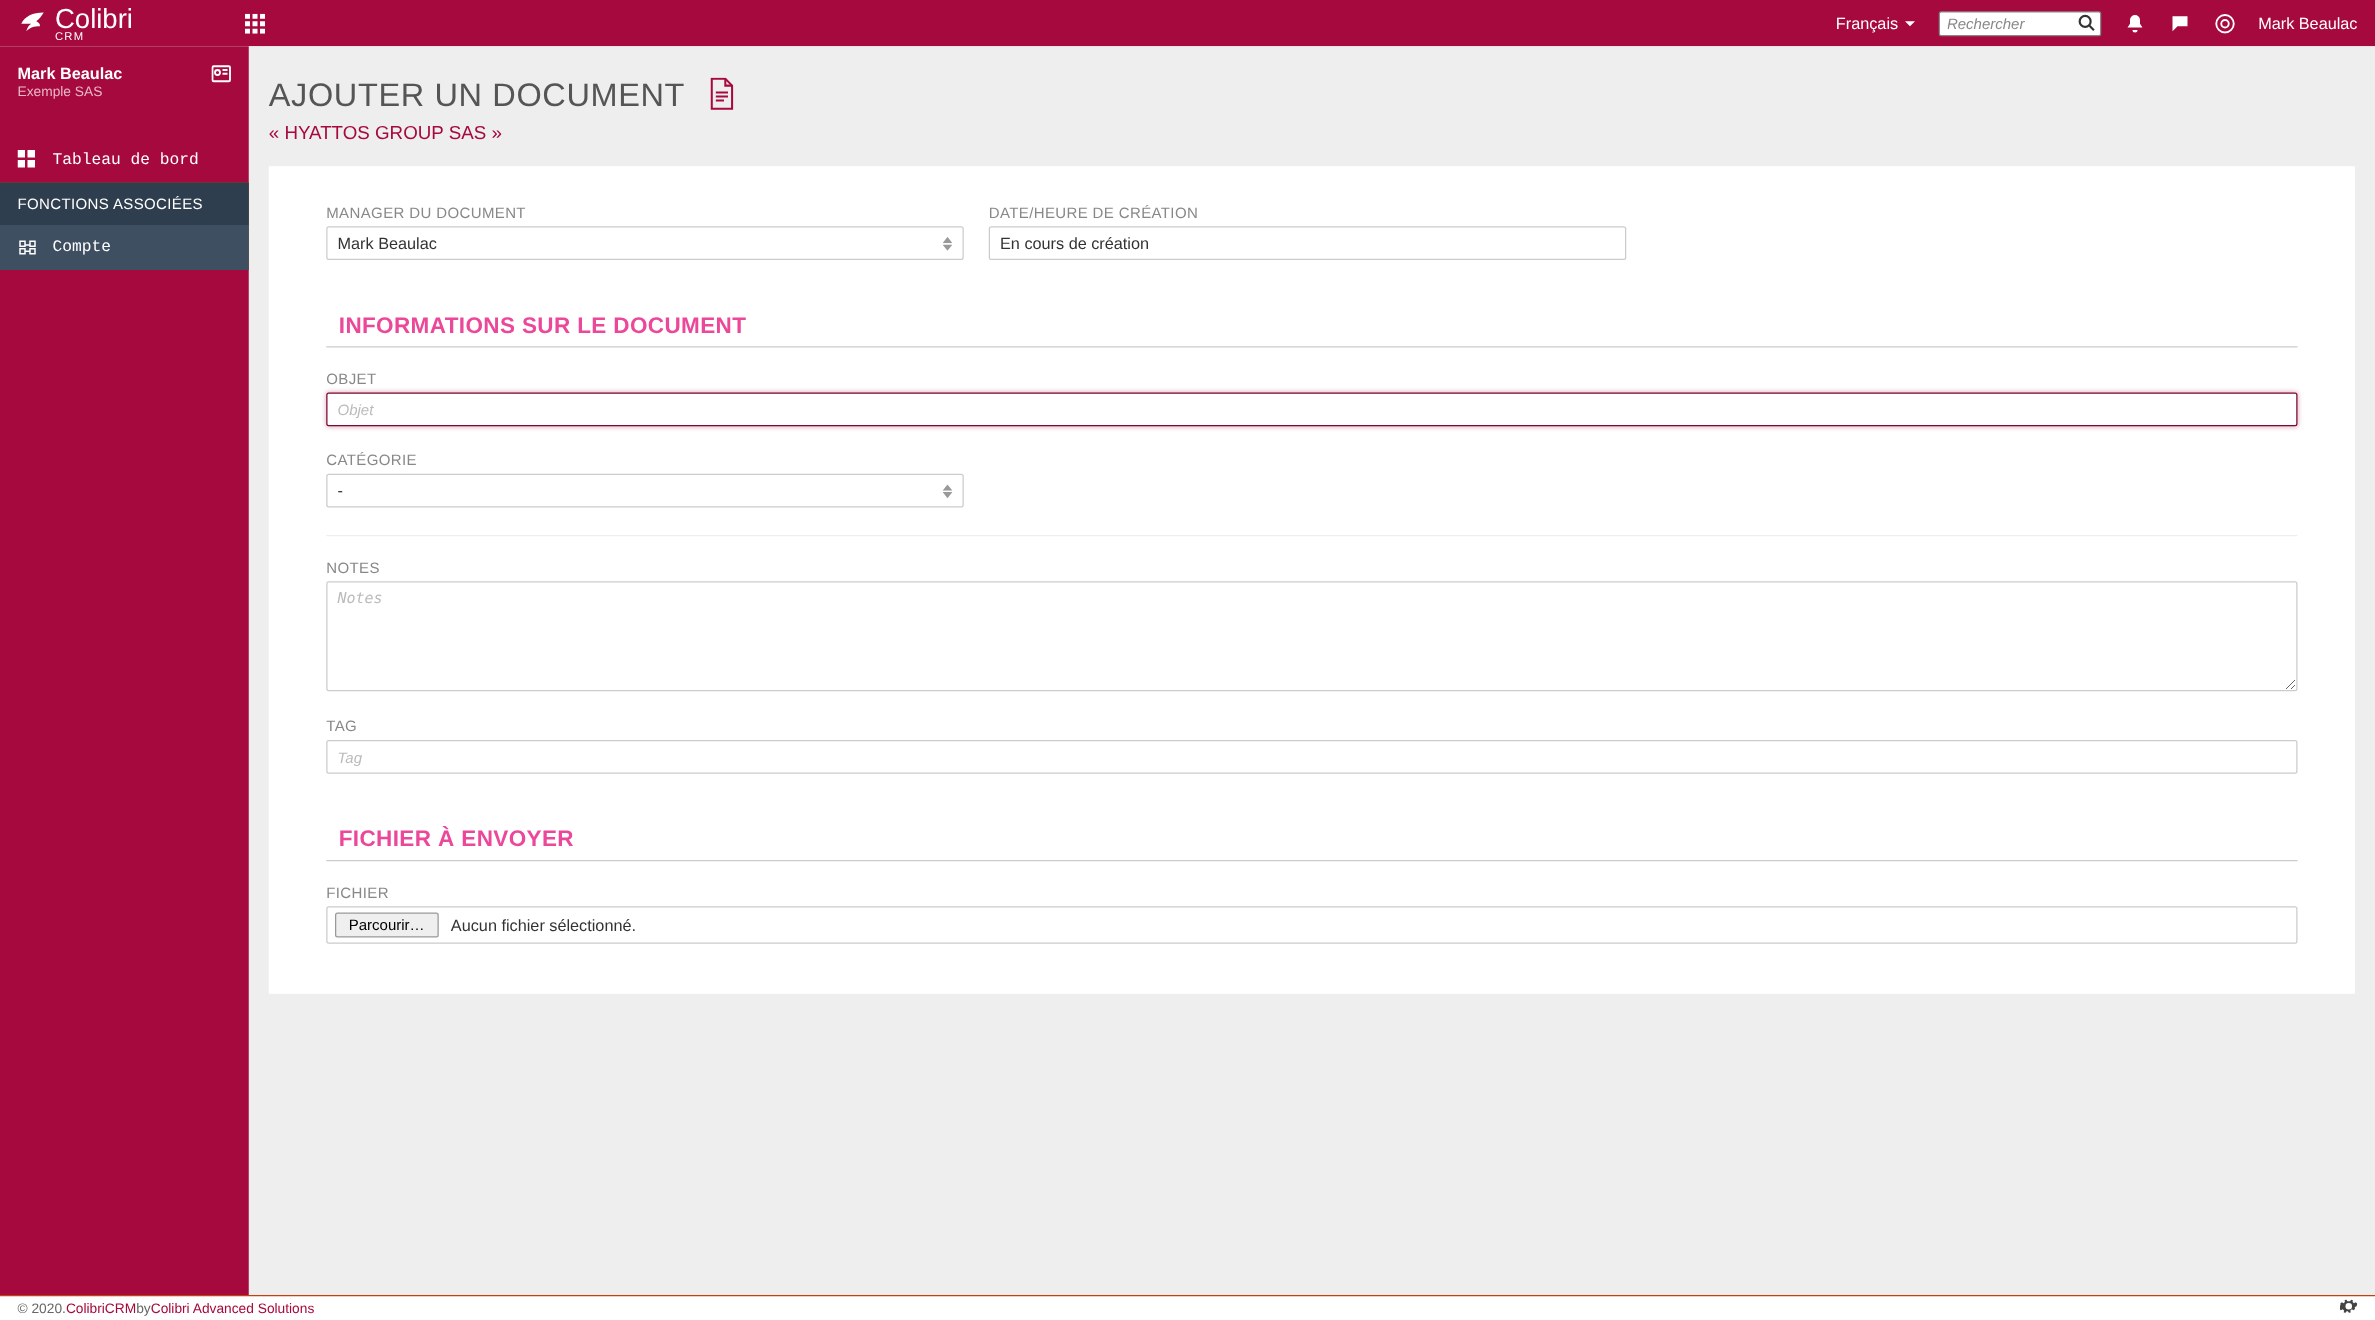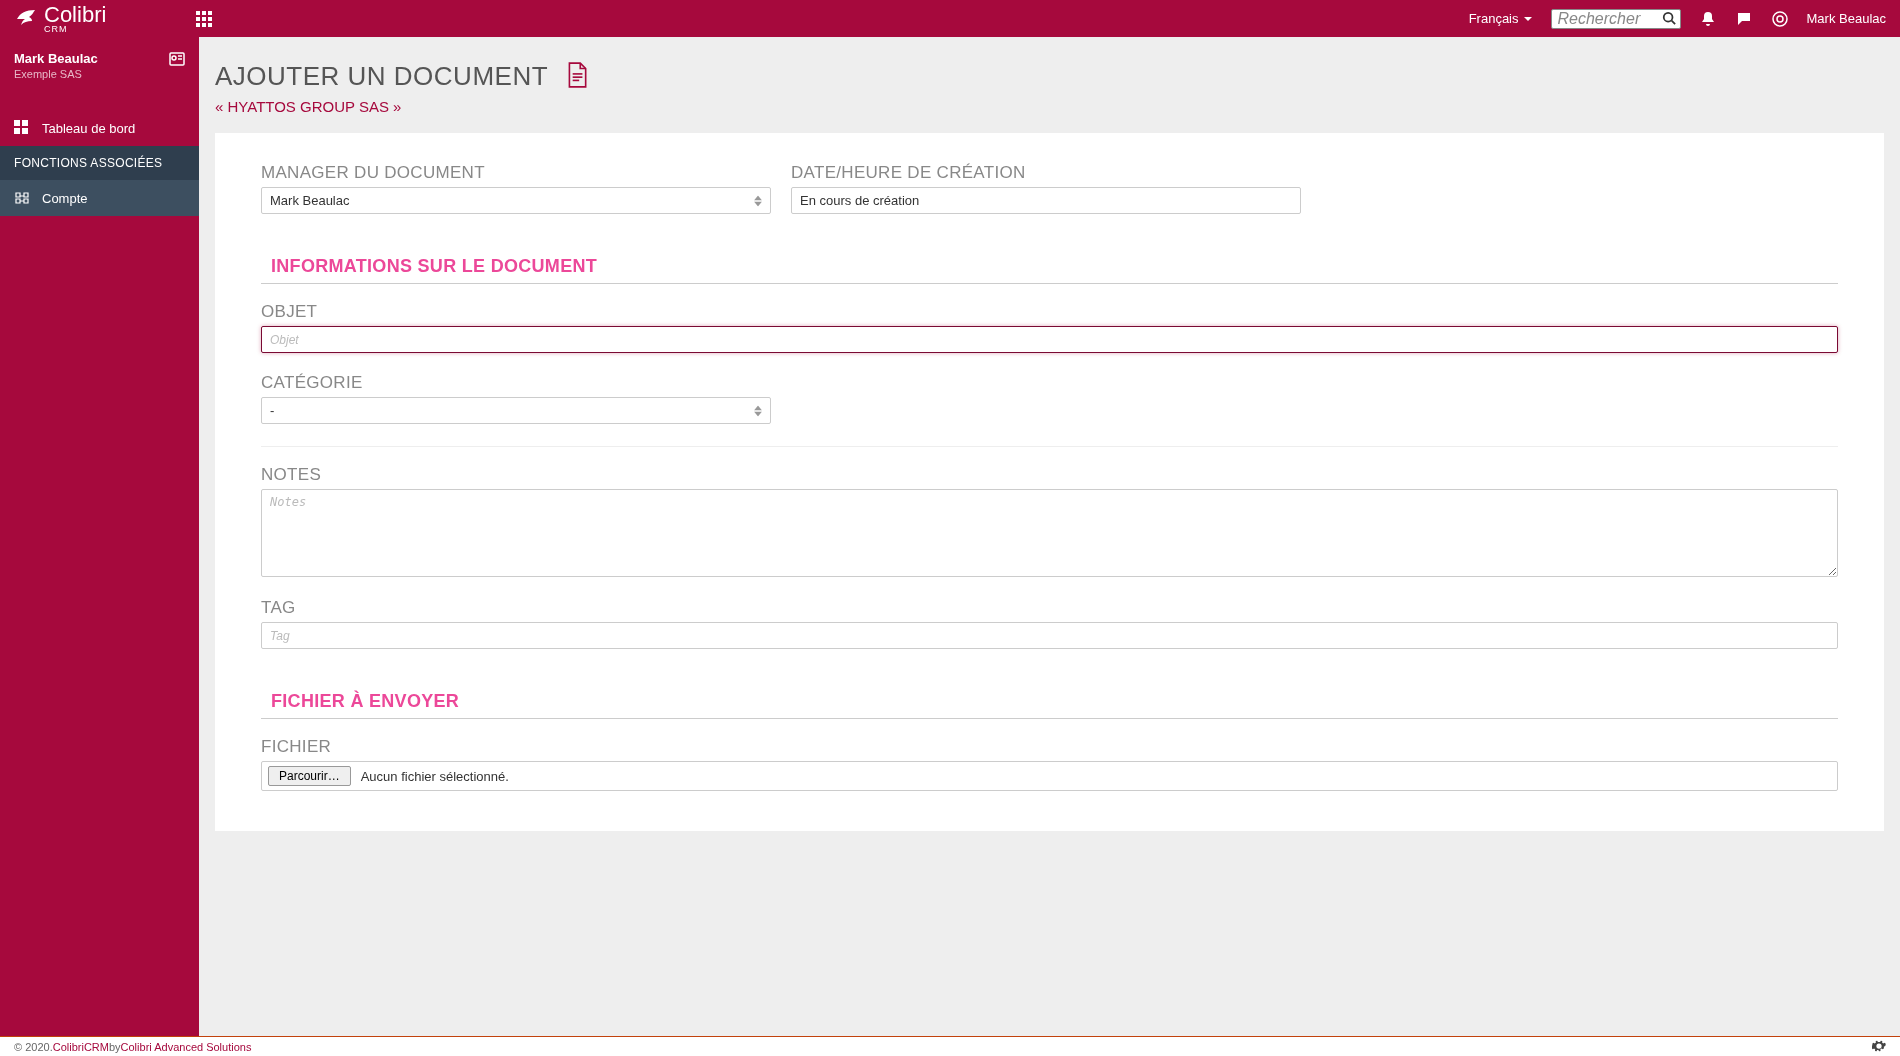--- a/index.html
+++ b/index.html
@@ -11,59 +11,59 @@
 .logo-text { font-size: 22px; font-weight: 300; line-height: 1; }
 .logo-sub { font-size: 9px; letter-spacing: 1px; margin-top: -2px; text-align: left; display:block; }
 .logo svg { width: 24px; height: 24px; }
 .apps-btn { margin-left: 8px; display:flex; align-items:center; justify-content:center; width:24px; height:24px; cursor:pointer; }
 .apps-btn svg { width:16px; height:16px; fill:#fff; }
 
 .topbar-right { margin-left: auto; display: flex; align-items: center; gap: 18px; }
 .lang { font-size: 13px; display:flex; align-items:center; gap:4px; cursor:pointer;text-align:right; }
 .lang svg { width:10px; height:10px; fill:#fff; }
 .search-box { position: relative; }
-.search-box input { width: 130px; height: 20px; border: 1px solid #888; border-radius: 2px; padding: 1px 20px 1px 6px; font-size: 16px; background:#fff; }
+.search-box input { width: 130px; height: 20px; border: 1px solid #888; border-radius: 2px; padding: 1px 20px 1px 6px; font-size: 12px; background:#fff; }
 .search-box input::placeholder { color:#888; font-style: italic; }
 .search-box .sicon { position:absolute; right:3px; top:2px; width:16px; height:16px; }
 .search-box .sicon svg { width:14px; height:14px; stroke:#333; fill:none; stroke-width:2; }
 .top-icon { width:18px; height:18px; display:flex; align-items:center; justify-content:center; cursor:pointer; }
 .top-icon svg { width:16px; height:16px; fill:#fff; }
 .username { font-size: 13px; }
 
 
 .sidebar { position: fixed; left:0; top:37px; bottom:20px; width:199px; background:#a6093d; color:#fff; }
 .user-block { padding: 14px 14px 10px 14px; position:relative; }
 .user-name { font-size: 13px; font-weight: bold; }
 .user-sub { font-size: 11px; color: #e8b8c8; margin-top:2px; }
 .user-block .card-icon { position:absolute; right:14px; top:14px; width:16px; height:16px; }
 .user-block .card-icon svg { width:16px; height:16px; stroke:#fff; fill:none; stroke-width:1.5; }
 
 .nav { margin-top: 20px; }
-.nav-item { display:flex; align-items:flex-end; gap:12px; padding: 10px 14px; font-size: 13px; cursor:pointer; }
+.nav-item { display:flex; align-items:flex-start; gap:12px; padding: 10px 14px; font-size: 13px; cursor:pointer;font-family:Liberation Mono, monospace; }
 .nav-item svg { width:16px; height:16px; fill:#fff; }
 
 .section-associated { background:#a16207; }
 .section-title { padding: 10px 14px; font-size: 12px; letter-spacing: 0.3px; color:#fff; background:#2f3e4e; }
 .nav-item.dark { background:#3d4f60; }
 
 
 .content { position:fixed; left:199px; right:0; top:37px; bottom:20px; overflow-y:auto; }
 .header-area { padding: 24px 16px 18px 16px; }
 .page-title { display:flex; align-items:center; gap:18px; }
 .page-title h1 { font-size: 26px; font-weight: normal; color:#555; letter-spacing: 0.5px; }
 .page-title .doc-icon svg { width:22px; height:26px; stroke:#a6093d; fill:none; stroke-width:1.5; }
 .breadcrumb { margin-top: 6px; font-size: 15px; color:#a6093d; font-weight: 500; }
 
 .form-panel { background:#fff; margin: 0 16px 40px 16px; padding: 30px 0 40px 0; }
 .form-inner { padding: 0 46px; }
 
 .row { display:flex; gap: 20px; }
 .col-half { flex:1; }
 
-.field-label { font-size: 17px; color:#888; letter-spacing: 0.3px; margin-bottom: 4px; }
+.field-label { font-size: 12px; color:#888; letter-spacing: 0.3px; margin-bottom: 4px; }
 .input-text, .select-like, textarea.input-text { width:100%; border:1px solid #ccc; border-radius:2px; padding: 5px 8px; font-size: 13px; background:#fff; color:#333; }
 .input-text::placeholder, textarea.input-text::placeholder { color:#bbb; font-style: italic; font-size:12px; }
 .select-like { position:relative; padding-right: 28px; cursor:pointer; }
 .select-caret { position:absolute; right:8px; top:50%; transform:translateY(-50%); display:flex; flex-direction:column; gap:1px; }
 .select-caret svg { width:8px; height:5px; fill:#999; }
 
 .input-text.highlight { border:1px solid #7a0a33; box-shadow: 0 0 4px rgba(166,9,61,0.35); }
 textarea.input-text { height: 88px; resize: both; }
 
 .section-heading { color:#ec4899; font-size: 18px; font-weight: 700; margin: 42px 46px 0 46px; padding: 0 0 6px 10px; border-bottom: 1px solid #ccc; letter-spacing: 0.3px; }

